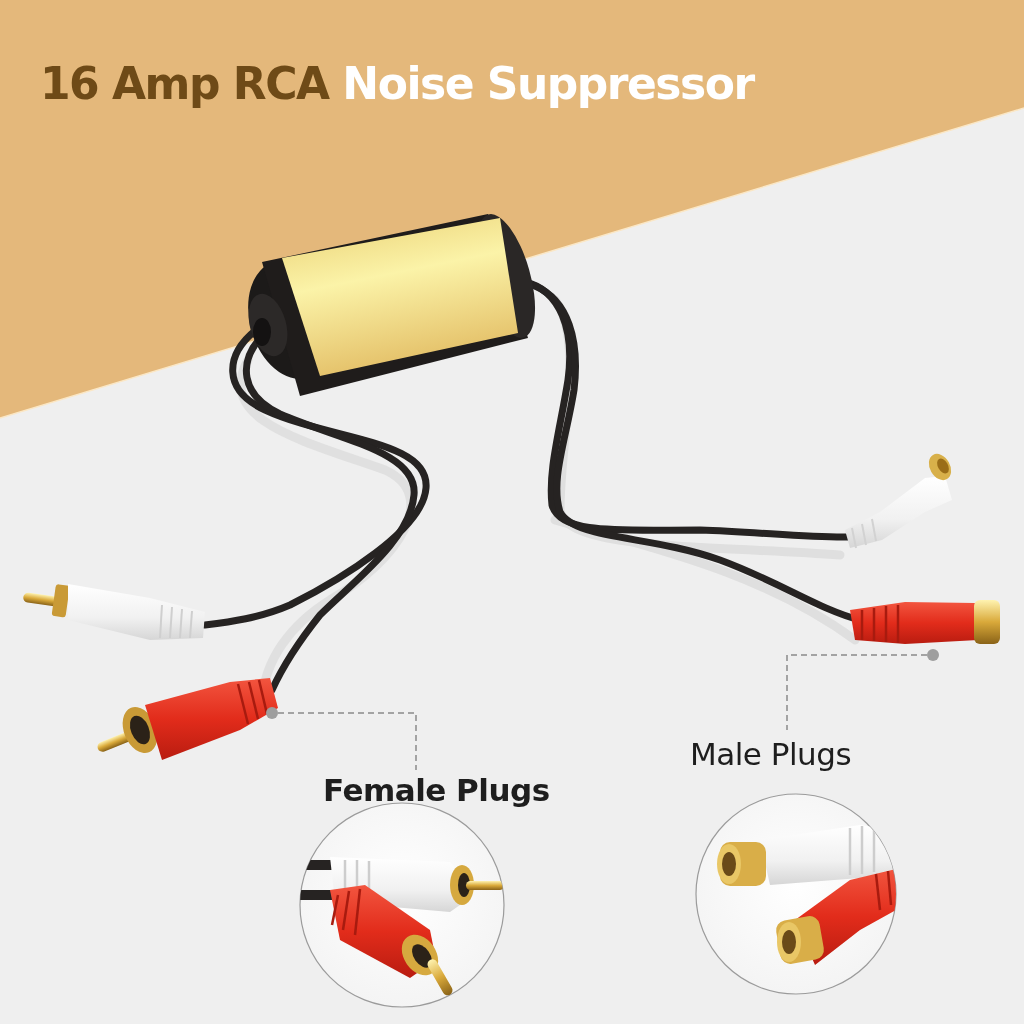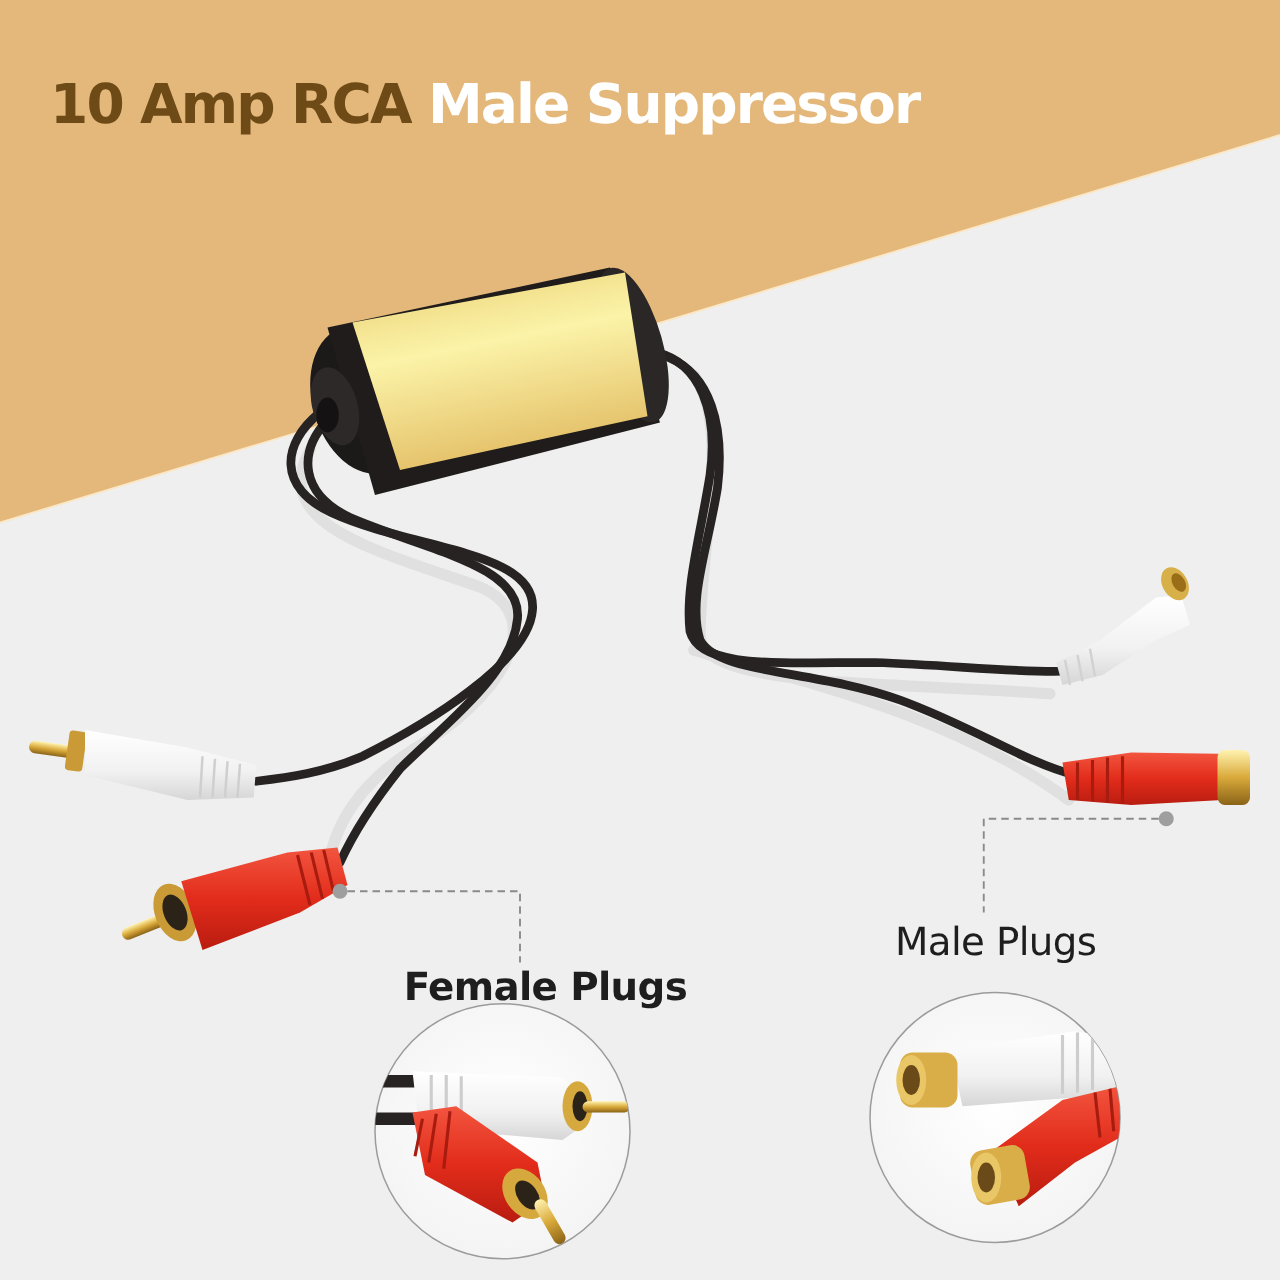--- a/index.html
+++ b/index.html
@@ -3,21 +3,21 @@
 <meta charset="utf-8">
 <style>
   html, body { margin:0; padding:0; }
   body { width:1024px; height:1024px; overflow:hidden; background:#efefef; position:relative; font-family:"DejaVu Sans", sans-serif; }
   #stage { position:absolute; left:0; top:0; width:1024px; height:1024px; }
   .title { position:absolute; left:40px; top:58px; font-family:"DejaVu Sans", sans-serif; font-weight:bold; font-size:44px; letter-spacing:-1.5px; white-space:nowrap; }
   .title .dark { color:#6e4a17; }
   .title .light { color:#ffffff; }
   .callout { position:absolute; font-family:"DejaVu Sans", sans-serif; font-weight:normal; font-size:31px; color:#1e1e1e; letter-spacing:-0.5px; white-space:nowrap; }
   #female-label { left:323px; top:772px;font-weight:bold; }
-  #male-label { left:716px; top:736px;text-align:right; }
+  #male-label { left:690px; top:736px;text-align:right; }
 </style>
 </head>
 <body>
 
 <svg id="stage" viewBox="0 0 1024 1024" width="1024" height="1024" xmlns="http://www.w3.org/2000/svg">
   <defs>
     <linearGradient id="goldGrad" x1="0" y1="0" x2="0.3" y2="1">
       <stop offset="0" stop-color="#e9cf72"></stop>
       <stop offset="0.45" stop-color="#fbf3a8"></stop>
       <stop offset="1" stop-color="#e4c068"></stop>
@@ -174,18 +174,18 @@
           <line x1="888" y1="871" x2="891" y2="905"></line>
         </g>
       <rect x="778" y="918" width="44" height="44" rx="10" fill="#d9ae48" transform="rotate(-10 800 940)"></rect>
       <ellipse cx="789" cy="942" rx="12" ry="20" fill="#e9c766"></ellipse>
       <ellipse cx="789" cy="942" rx="7" ry="12" fill="#6a4a18"></ellipse>
     </g>
   </g>
 </svg>
 
 <div class="title">
-  <span class="dark">10 Amp RCA</span>
-  <span class="light">Male Suppressor</span>
+  <span class="dark">16 Amp RCA</span>
+  <span class="light">Noise Suppressor</span>
 </div>
 
 <div class="callout" id="female-label">Female Plugs</div>
 <div class="callout" id="male-label">Male Plugs</div>
 
 </body></html>

